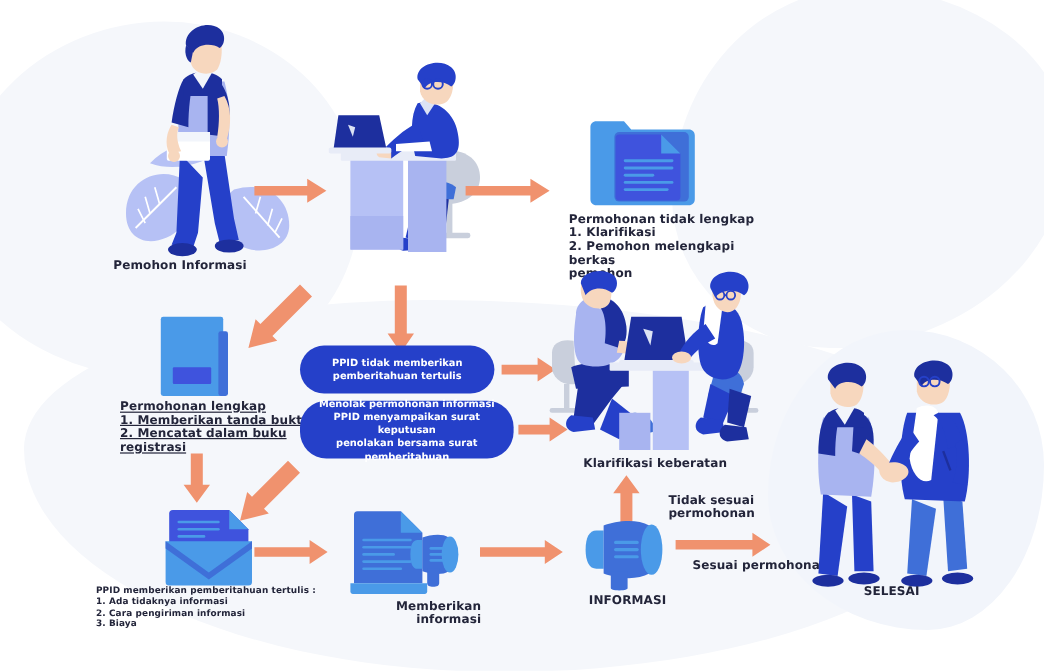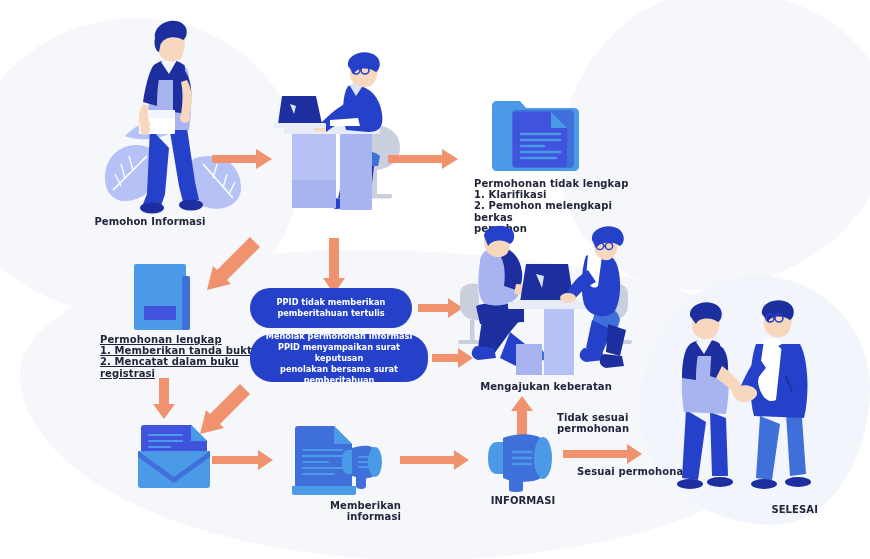--- a/index.html
+++ b/index.html
@@ -268,21 +268,21 @@
       <path d="M132 42 C122 48 114 58 110 66 L118 72 C124 64 132 58 140 54 Z" fill="#2540c9"></path>
       <ellipse cx="112" cy="70" rx="8" ry="5" fill="#f7d7be"></ellipse>
 
       <path d="M154 2 C144 0 136 8 138 20 C140 32 152 36 158 28 C164 20 162 6 154 2 Z" fill="#f7d7be"></path>
       <path d="M136 12 C134 0 154 -6 164 2 C170 8 168 16 164 18 C156 12 144 14 140 20 Z" fill="#2540c9"></path>
       <circle cx="144" cy="18" r="3.6" fill="none" stroke="#2540c9" stroke-width="1.5"></circle>
       <circle cx="153" cy="18" r="3.6" fill="none" stroke="#2540c9" stroke-width="1.5"></circle>
       <path d="M147.6 18 L149.4 18" stroke="#2540c9" stroke-width="1.5"></path>
     </svg>
   </div>
-  <div class="cap center" style="left:466px;top:381px;width:160px;">Mengajukan keberatan</div>
+  <div class="cap center" style="left:466px;top:381px;width:160px;">Klarifikasi keberatan</div>
 
   <div class="arrow" style="left:511px;top:396px;">
     <svg width="22" height="46" viewBox="0 0 22 46">
       <path d="M11 0 L22 15 L16 15 L16 46 L6 46 L6 15 L0 15 Z" fill="#f0926e"></path>
     </svg>
   </div>
   <div class="cap" style="left:557px;top:412px;width:130px;">Tidak sesuai permohonan</div>
 
   <div class="ill" style="left:136px;top:423px;">
     <svg width="76" height="66" viewBox="0 0 76 66">
@@ -290,20 +290,24 @@
       <path d="M55 2 L71 18 L55 18 Z" fill="#4a9ae8"></path>
       <g stroke="#4a9ae8" stroke-width="2.2" stroke-linecap="round">
         <path d="M13 12 L46 12"></path>
           <path d="M13 18 L46 18"></path>
           <path d="M13 24 L34 24"></path>
       </g>
       <path d="M2 28 L74 28 L74 62 C74 64 73 65 71 65 L5 65 C3 65 2 64 2 62 Z" fill="#4a9ae8"></path>
       <path d="M2 28 L38 54 L74 28 L74 34 L38 60 L2 34 Z" fill="#3f6fd8"></path>
     </svg>
   </div>
+  <div class="cap" style="left:80px;top:487px;width:215px;line-height:9.4px;font-size:7.4px;">PPID memberikan pemberitahuan tertulis :
+1. Ada tidaknya informasi
+2. Cara pengiriman informasi
+3. Biaya</div>
 
   <div class="arrow" style="left:212px;top:450px;">
     <svg width="62" height="20" viewBox="0 0 62 20">
       <path d="M0 6 L46 6 L46 0 L61 10 L46 20 L46 14 L0 14 Z" fill="#f0926e"></path>
     </svg>
   </div>
 
   <div class="ill" style="left:290px;top:424px;">
     <svg width="96" height="72" viewBox="0 0 96 72">
       <path d="M8 2 C6 2 5 3 5 5 L5 62 L62 62 L62 20 L44 2 Z" fill="#3f6fd8"></path>
@@ -397,15 +401,15 @@
 
       <path d="M70 88 C76 84 88 84 92 90 C96 96 88 102 80 102 C72 102 66 94 70 88 Z" fill="#f7d7be"></path>
 
       <path d="M100 12 C100 2 118 -2 124 6 C130 14 128 30 122 35 C114 40 102 36 100 26 Z" fill="#f7d7be"></path>
       <path d="M98 14 C96 2 116 -4 126 4 C132 9 130 18 126 20 C118 14 106 16 104 22 Z" fill="#1d2f9e"></path>
       <circle cx="106" cy="18" r="4" fill="none" stroke="#2540c9" stroke-width="1.6"></circle>
       <circle cx="115" cy="18" r="4" fill="none" stroke="#2540c9" stroke-width="1.6"></circle>
       <path d="M110 18 L111 18" stroke="#2540c9" stroke-width="1.6"></path>
     </svg>
   </div>
-  <div class="cap center" style="left:668px;top:504px;width:150px;text-align:right;">SELESAI</div>
+  <div class="cap center" style="left:668px;top:488px;width:150px;">SELESAI</div>
 
 </div>
 
 </body></html>

